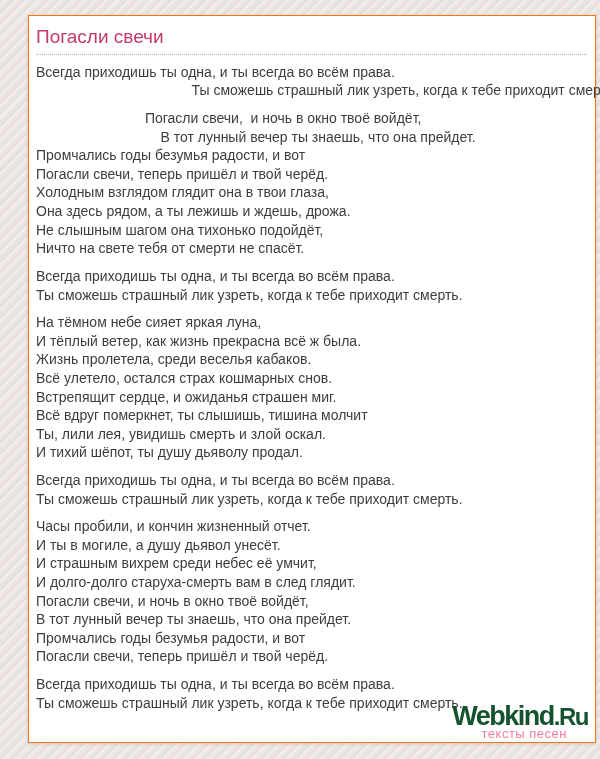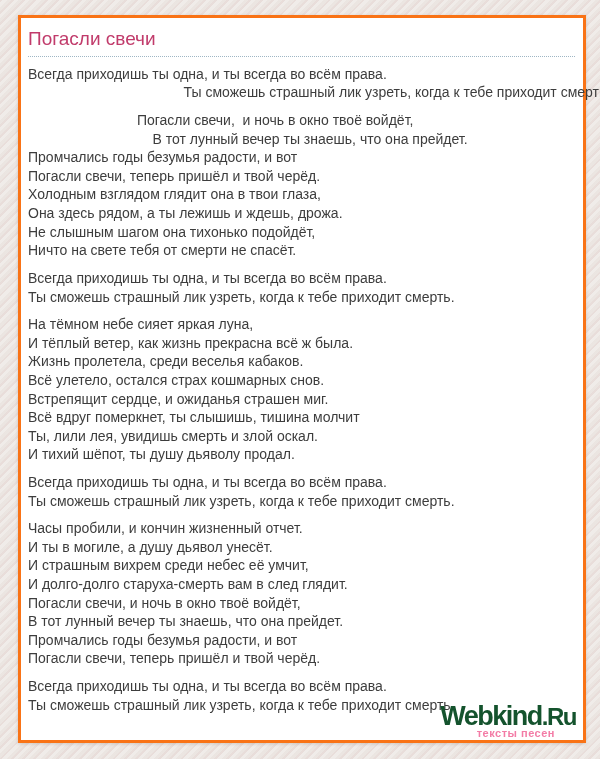--- a/index.html
+++ b/index.html
@@ -17,27 +17,27 @@
       repeating-linear-gradient(135deg,
         rgba(228, 206, 204, 0.35) 0px,
         rgba(228, 206, 204, 0.35) 2px,
         rgba(255, 255, 255, 0.25) 2px,
         rgba(255, 255, 255, 0.25) 5px,
         rgba(236, 228, 224, 0.3) 5px,
         rgba(236, 228, 224, 0.3) 8px);
   }
   .card {
     position: absolute;
-    left: 18px;
+    left: 28px;
     top: 15px;
     width: 568px;
     height: 728px;
     box-sizing: border-box;
     background: #ffffff;
-    border: 3px solid #f97316;
+    border: 1px solid #f97316;
     box-shadow: 0 1px 3px rgba(120, 105, 100, 0.25);
     padding: 10px 8px 4px 7px;
     overflow: visible;
   }
   .song-title {
     margin: 0;
     font-size: 19px;
     line-height: 1.2;
     font-weight: normal;
     color: #c13b6b;
@@ -79,22 +79,22 @@
   }
   .logo-main {
     font-weight: bold;
     font-size: 27px;
     letter-spacing: -1.5px;
     line-height: 1;
   }
   .logo-web { color: #14532d; }
   .logo-ru  { color: #14532d; font-size: 24px; }
   .logo-tagline {
-    font-weight: bold;
-    font-size: 11px;
+    font-weight: normal;
+    font-size: 13px;
     letter-spacing: 0.5px;
     color: #f37ca6;
     margin-top: -3px;
     padding-right: 21px;
     line-height: 1.1;
   }
 </style>
 <title>Погасли свечи</title></head>
 <body>
 

